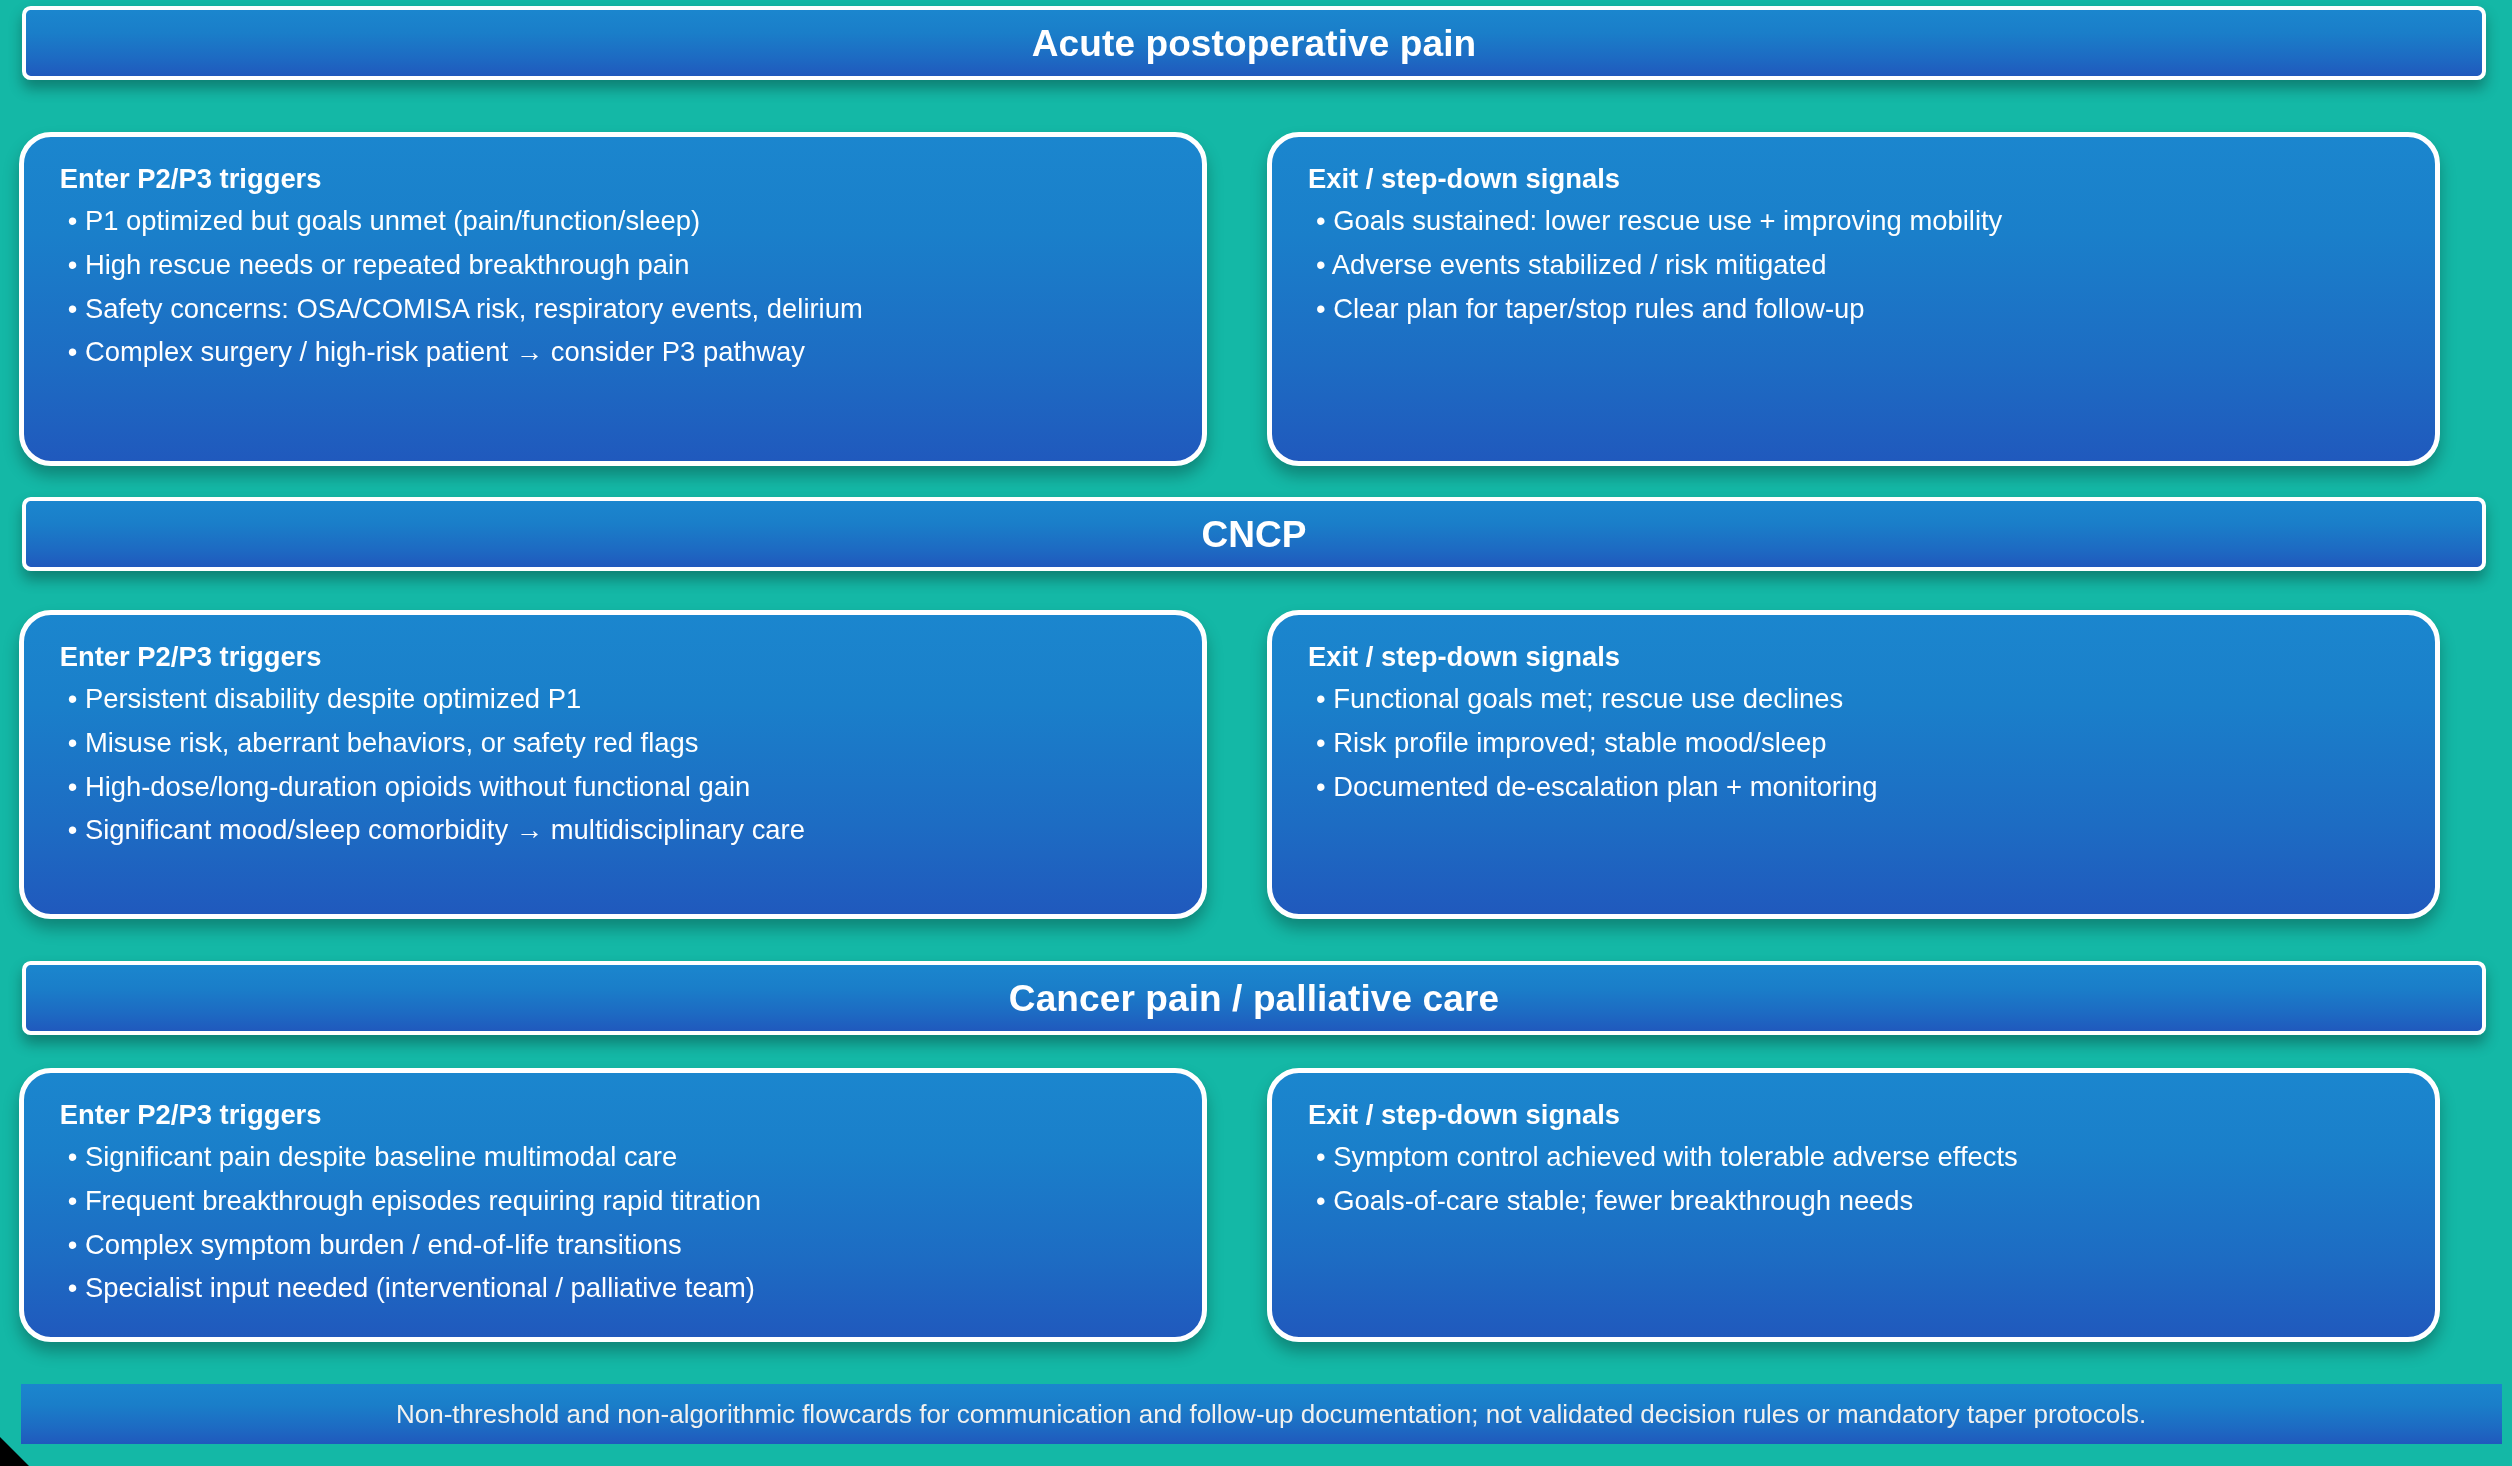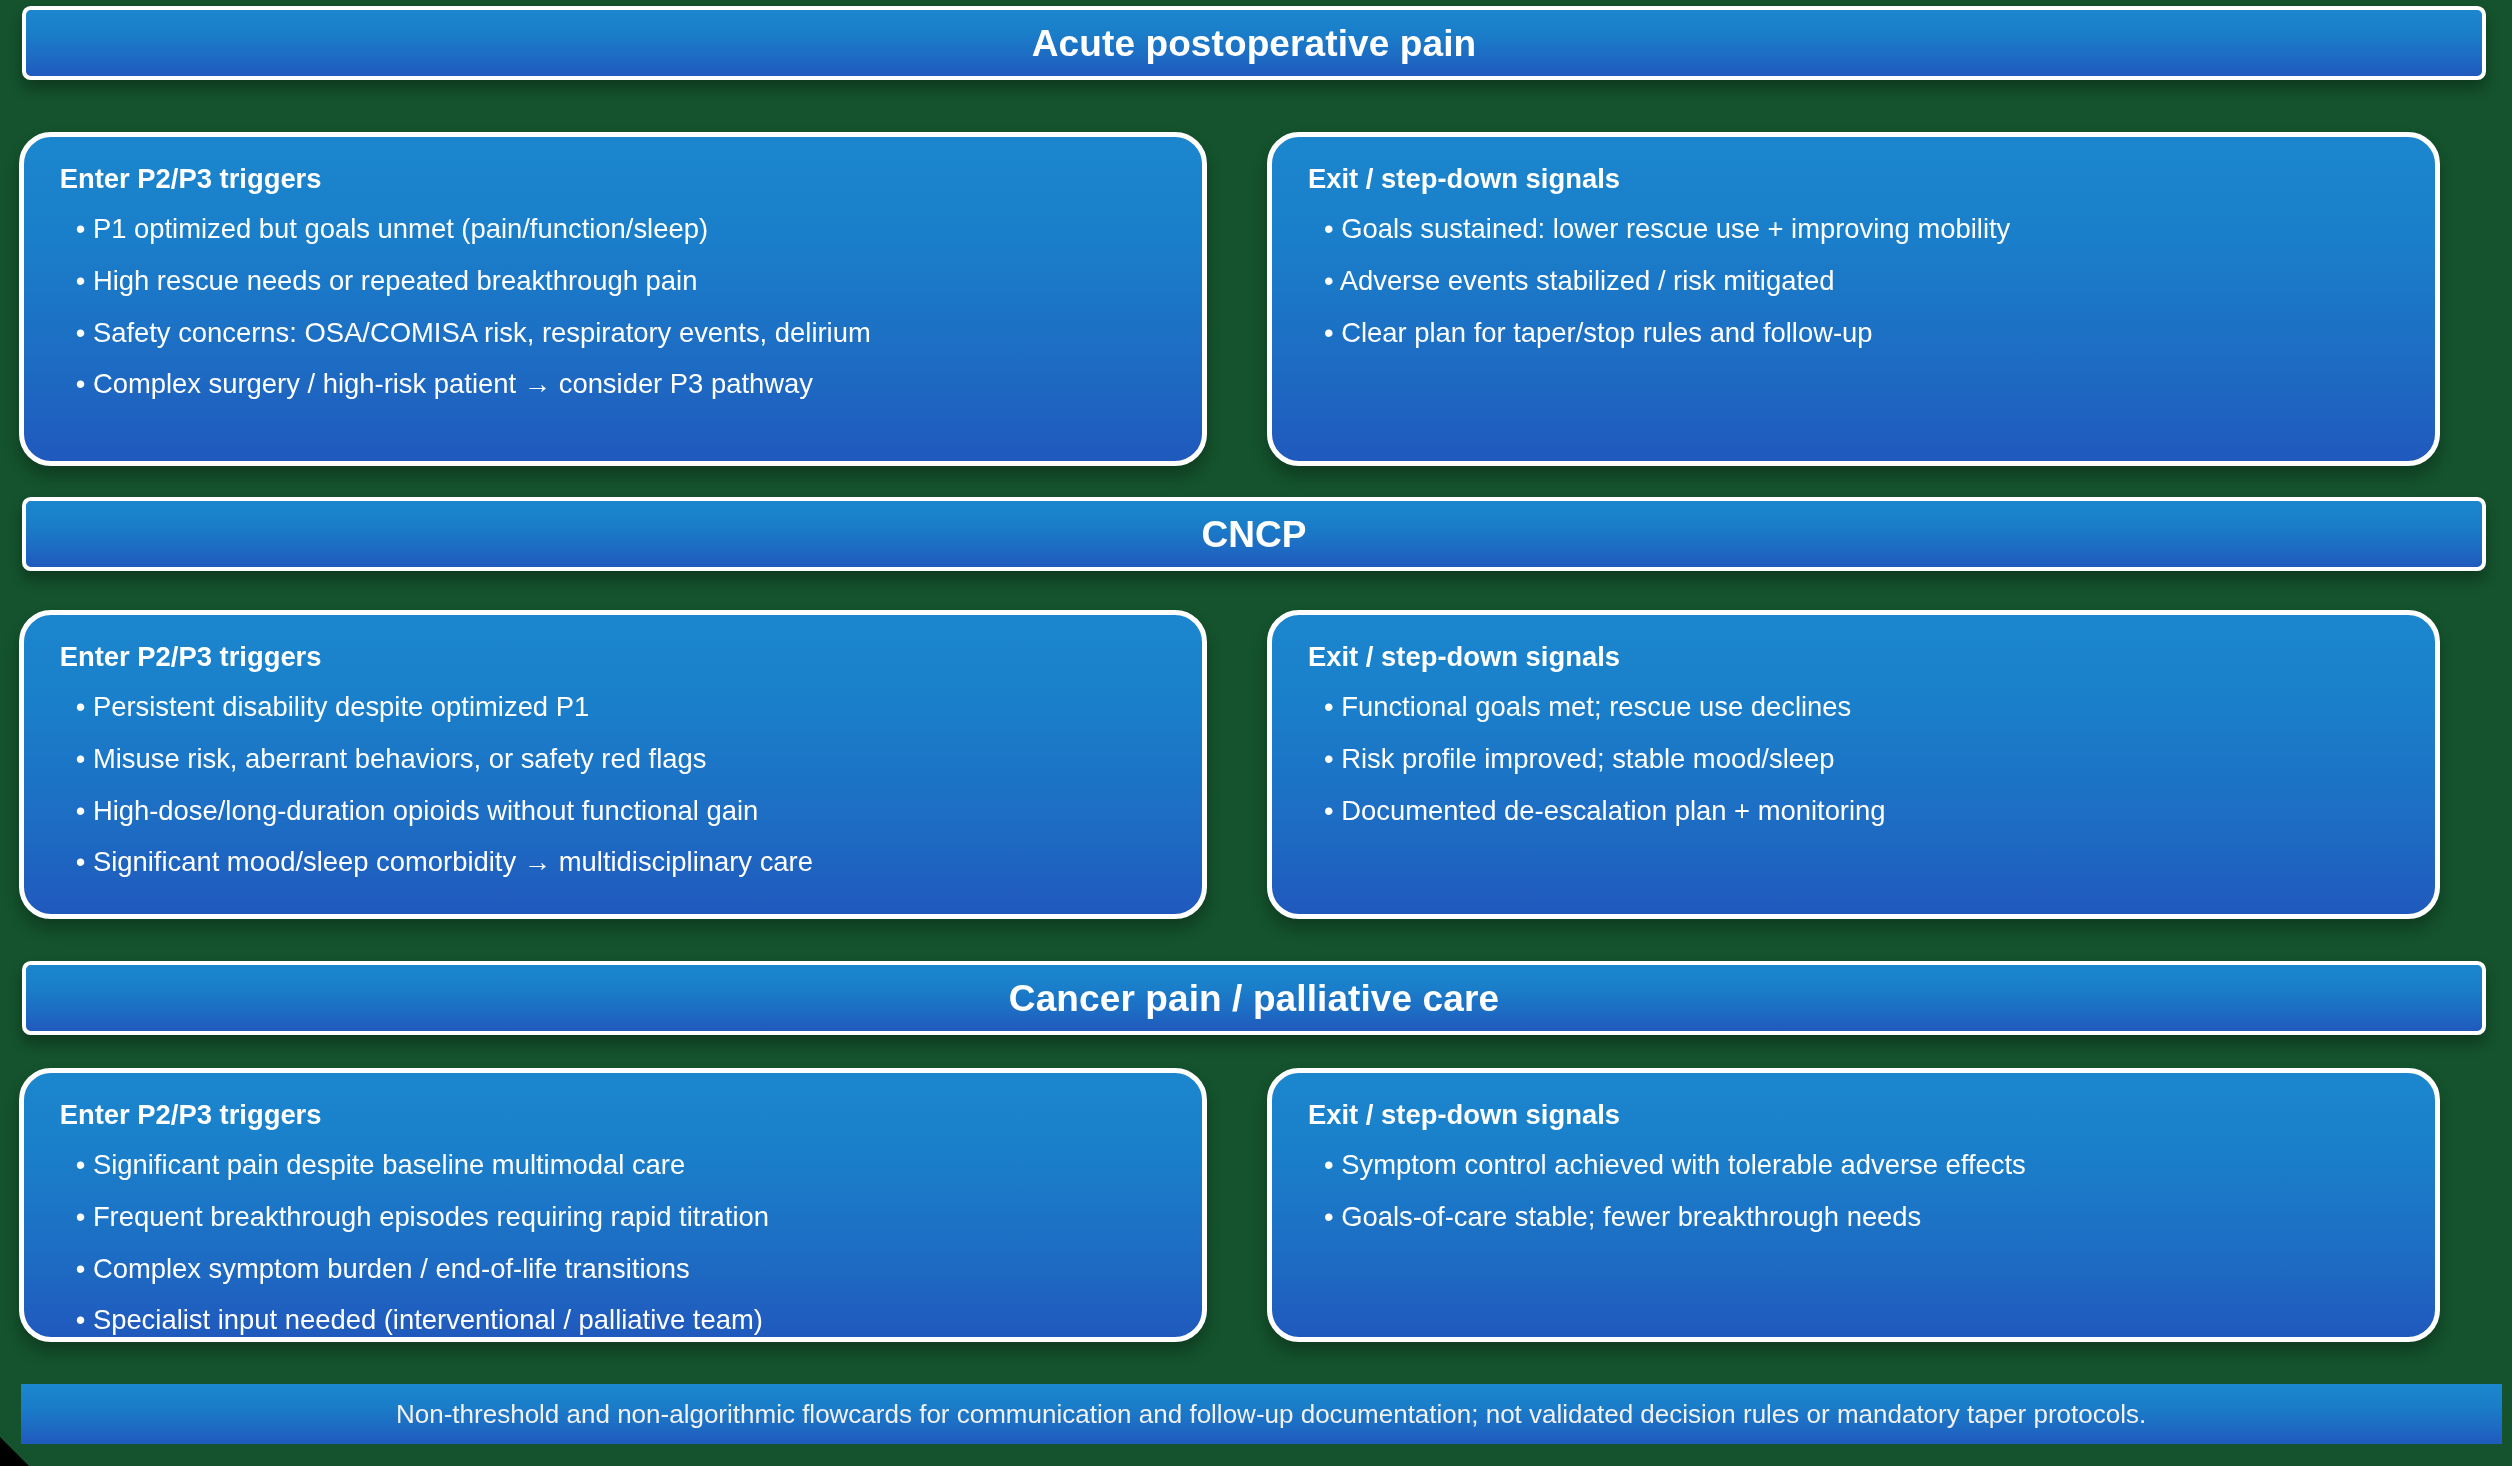--- a/index.html
+++ b/index.html
@@ -12,21 +12,21 @@
     height: 1467px;
     overflow: hidden;
     font-family: "Liberation Sans", sans-serif;
     position: relative;
   }
 
   .deck {
     position: relative;
     width: 2512px;
     height: 1467px;
-    background: #14532d;
+    background: #14b8a6;
   }
 
   
   .section-header {
     position: absolute;
     left: 22px;
     width: 2464px;
     height: 74px;
     border-radius: 8.7px;
     background: linear-gradient(to bottom, #1b86ce 0%, #1a7ec9 35%, #1d6bc3 72%, #2059bd 100%);
@@ -70,21 +70,21 @@
   .card-list {
     list-style: none;
     margin: 0;
     padding: 0;
   }
   .card-list li {
     color: #ffffff;
     font-size: 27.4px;
     font-weight: normal;
     line-height: 1.30;
-    margin: 16px;
+    margin: 8px;
     padding: 0;
     text-indent: 0;
   }
 
   
   .footer-bar {
     position: absolute;
     left: 20.6px;
     top: 1384px;
     width: 2481px;

